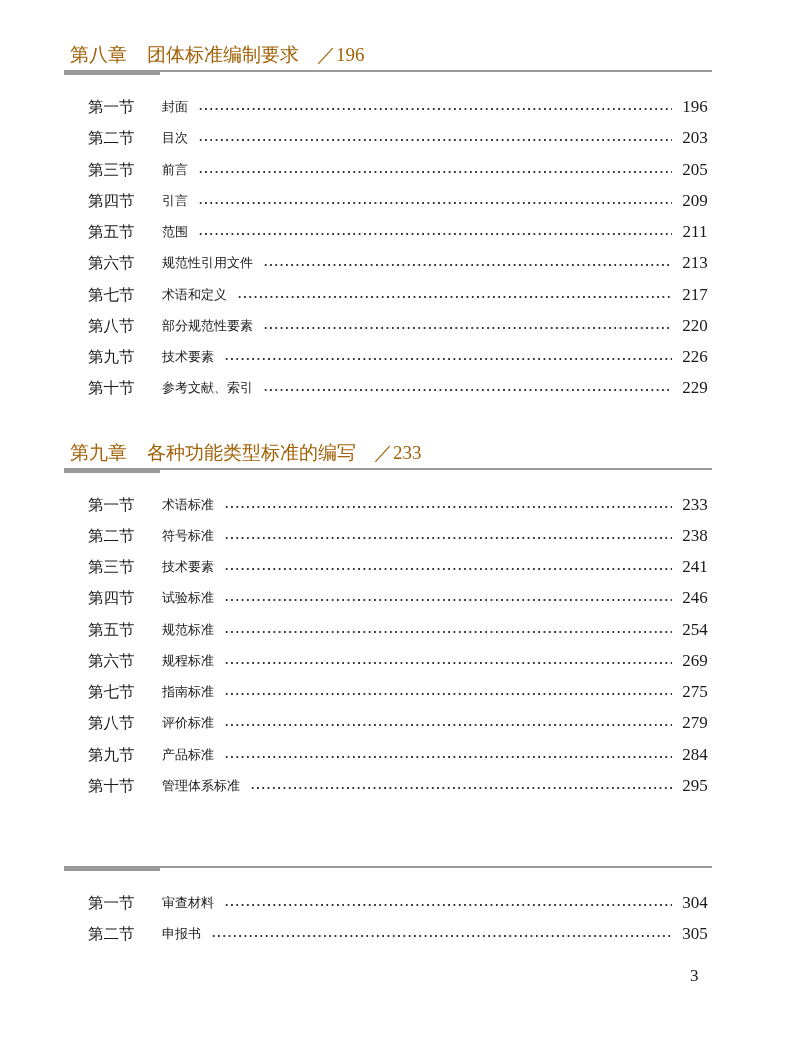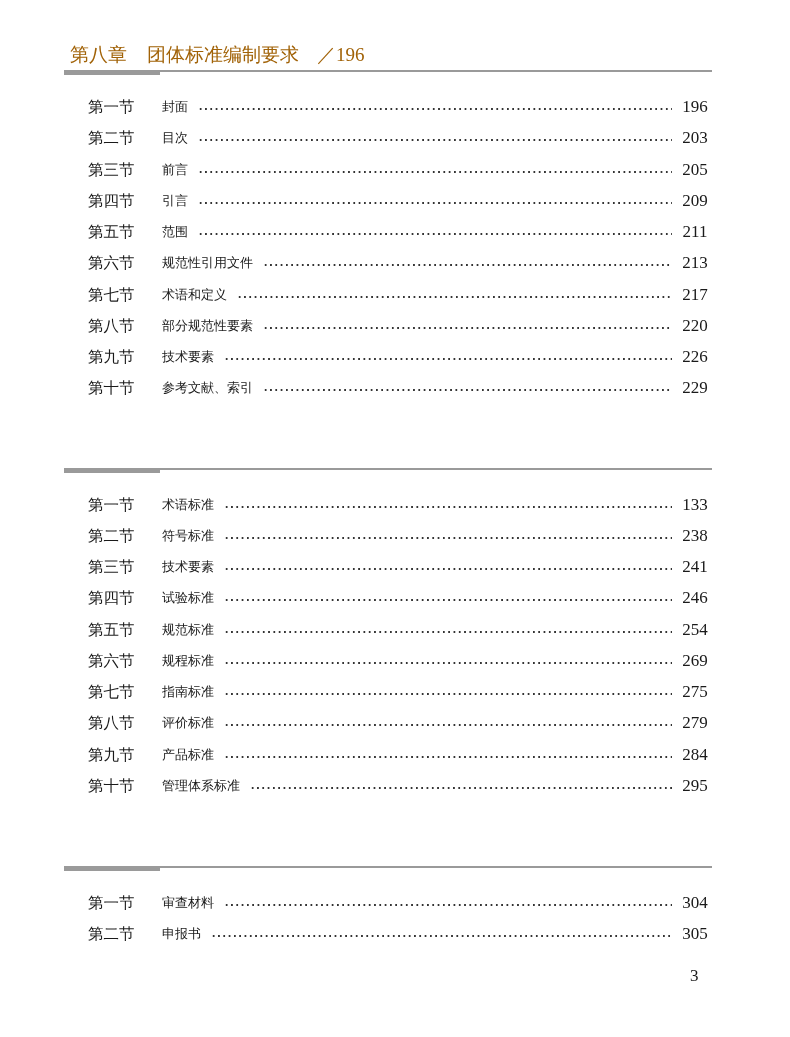--- a/index.html
+++ b/index.html
@@ -95,29 +95,32 @@
         <span class="label">第十节</span>
         <span class="title">参考文献、索引</span>
         <span class="leader"></span>
         <span class="pg">229</span>
       </div>
   </div>
 </div>
 
 <div class="chapter" style="top:439px;">
   <div class="chapter-head">
+    <div class="chapter-title">
+      <span class="num">第九章</span><span>各种功能类型标准的编写</span><span class="page">／233</span>
+    </div>
     <div class="rule-thin"></div>
     <div class="rule-thick"></div>
   </div>
   <div class="sections">
     <div class="row" style="top:54px;">
         <span class="label">第一节</span>
         <span class="title">术语标准</span>
         <span class="leader"></span>
-        <span class="pg">133</span>
+        <span class="pg">233</span>
       </div>
     <div class="row" style="top:85px;">
         <span class="label">第二节</span>
         <span class="title">符号标准</span>
         <span class="leader"></span>
         <span class="pg">238</span>
       </div>
     <div class="row" style="top:116px;">
         <span class="label">第三节</span>
         <span class="title">技术要素</span>

